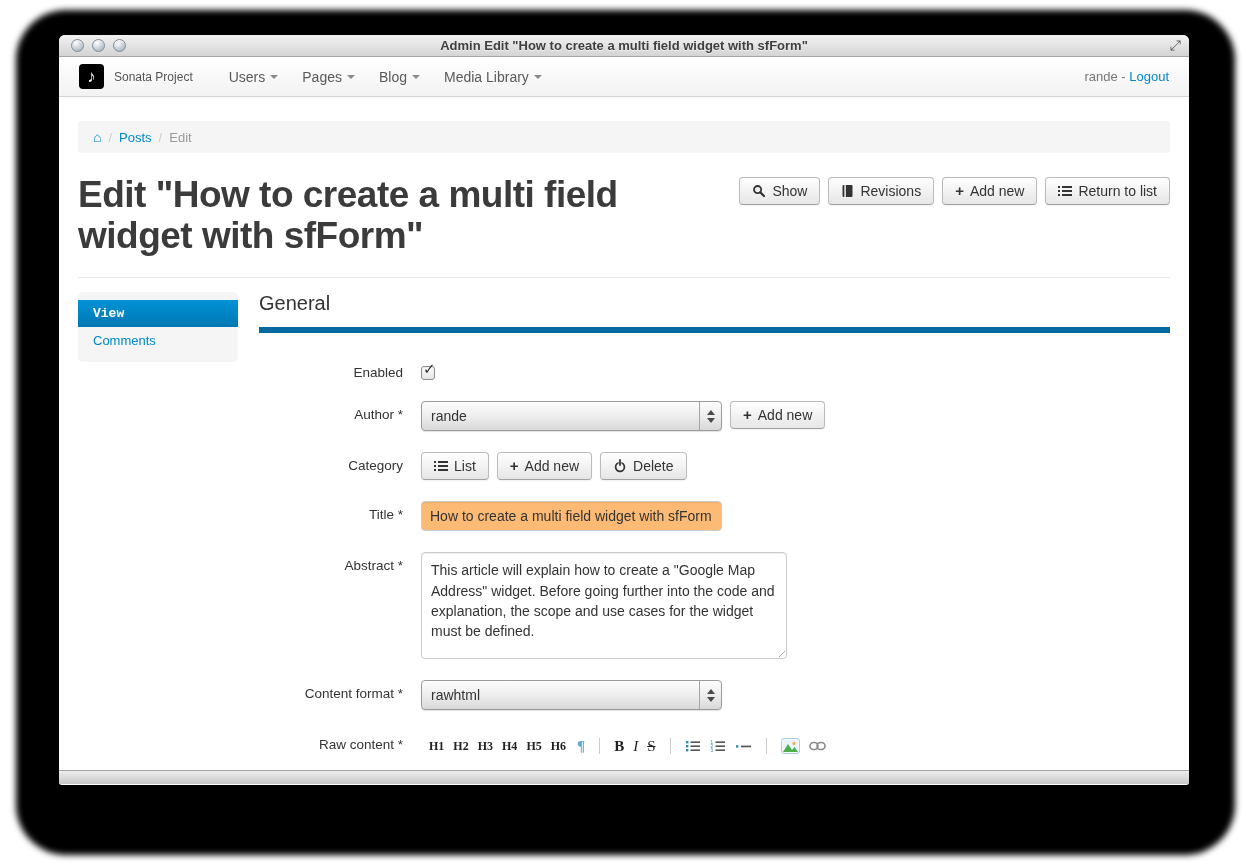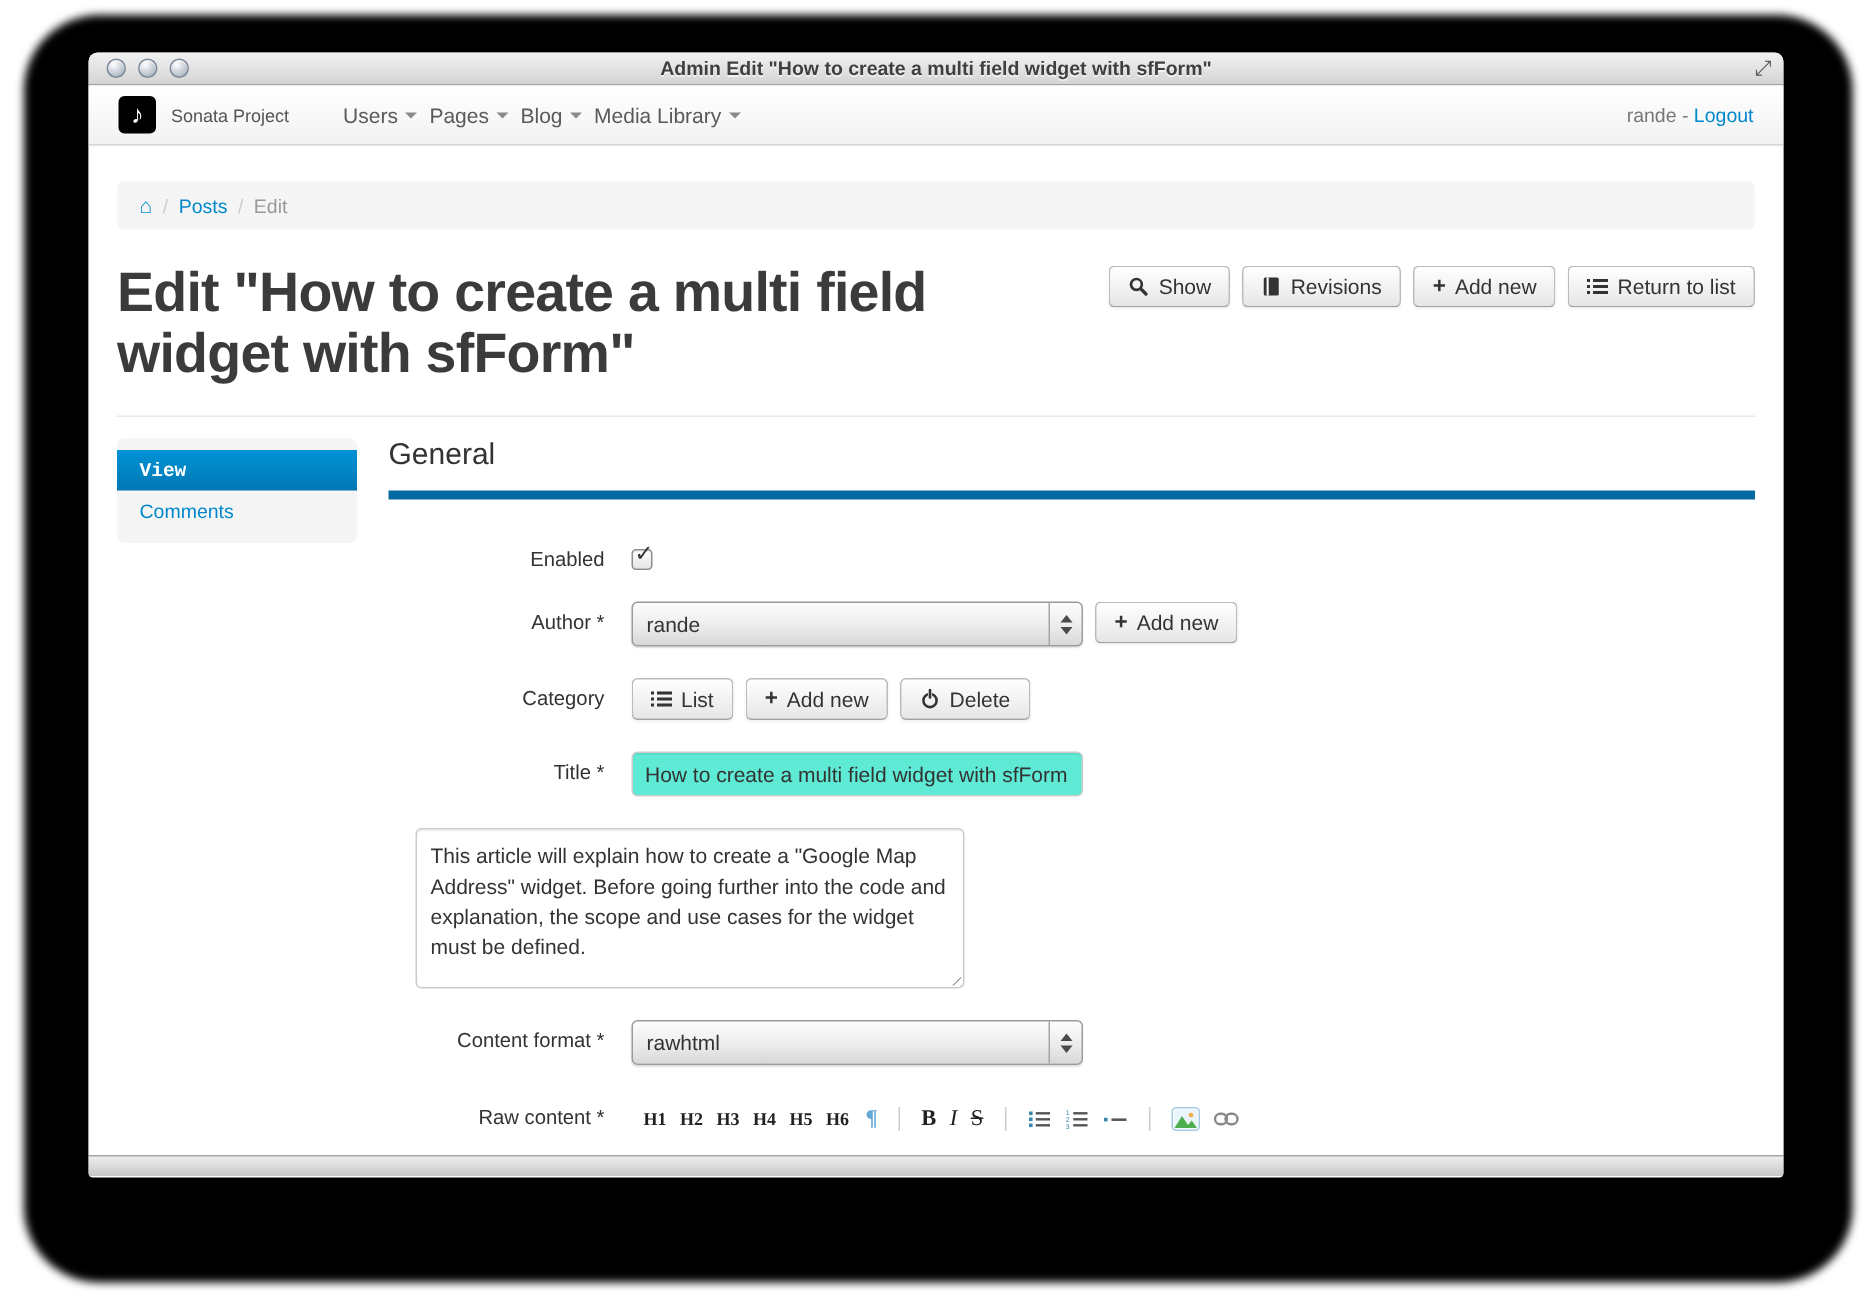--- a/index.html
+++ b/index.html
@@ -32,21 +32,21 @@
   .bottombar { height:14px; background:linear-gradient(#ededed,#c8c8c8);
     border-top:1px solid #a3a3a3; }
 
   
   .navbar { height:40px; background:linear-gradient(#ffffff,#f2f2f2);
     border-bottom:1px solid #d4d4d4; display:flex; align-items:center; padding:0 20px;
     box-shadow:0 1px 2px rgba(0,0,0,.04); }
   .logo-box { width:25px; height:25px; background:#000; border-radius:4px; color:#fff;
     display:flex; align-items:center; justify-content:center; font-size:17px; line-height:1; }
   .brand { margin-left:10px; font-size:12px; color:#555; text-decoration:none; }
-  .nav-menu { display:flex; margin-left:36px; column-gap:8px; }
+  .nav-menu { display:flex; margin-left:36px; column-gap:24px; }
   .nav-item { font-size:14px; color:#5a5a5a; cursor:pointer; display:flex; align-items:center; }
   .caret { display:inline-block; margin-left:5px; width:0; height:0;
     border-left:4px solid transparent; border-right:4px solid transparent;
     border-top:4px solid #8a8a8a; }
   .nav-right { margin-left:auto; font-size:13px; color:#777; }
   .nav-right a { color:#0088cc; text-decoration:none; }
 
   .container { padding:0 19px; }
 
   
@@ -106,21 +106,21 @@
   .mac-select .sel-text { flex:1; padding:0 9px; font-size:14px; color:#333;
     overflow:hidden; white-space:nowrap; }
   .mac-select .stepper { width:22px; align-self:stretch; border-left:1px solid #a5a5a5;
     display:flex; flex-direction:column; align-items:center; justify-content:center; gap:3px; }
   .tri-up { width:0; height:0; border-left:4px solid transparent;
     border-right:4px solid transparent; border-bottom:5px solid #4a4a4a; }
   .tri-down { width:0; height:0; border-left:4px solid transparent;
     border-right:4px solid transparent; border-top:5px solid #4a4a4a; }
 
   .text-input { width:301px; height:30px; border:1px solid #ccc; border-radius:4px;
-    background:#5eead4; padding:0 8px; font-size:14px; color:#333; line-height:28px;
+    background:#fdba74; padding:0 8px; font-size:14px; color:#333; line-height:28px;
     overflow:hidden; white-space:nowrap; box-shadow:inset 0 1px 1px rgba(0,0,0,.075); }
 
   .textarea { width:366px; height:107px; border:1px solid #ccc; border-radius:4px;
     background:#fff; padding:7px 9px; font-size:14px; line-height:1.45; color:#333;
     position:relative; box-shadow:inset 0 1px 1px rgba(0,0,0,.075); overflow:hidden; }
   .grip { position:absolute; right:1px; bottom:1px; width:11px; height:11px;
     background:repeating-linear-gradient(135deg, transparent 0 3px, #aaa 3px 4px); 
     clip-path:polygon(100% 0, 100% 100%, 0 100%); }
 
   
@@ -309,20 +309,21 @@
           </div>
 
           <div class="control-group">
             <label class="control-label">Title *</label>
             <div class="controls">
               <span class="text-input">How to create a multi field widget with sfForm</span>
             </div>
           </div>
 
           <div class="control-group">
+            <label class="control-label">Abstract *</label>
             <div class="controls">
               <span class="textarea"><span>This article will explain how to create a "Google Map Address" widget. Before going further into the code and explanation, the scope and use cases for the widget must be defined.</span><span class="grip"></span></span>
             </div>
           </div>
 
           <div class="control-group">
             <label class="control-label">Content format *</label>
             <div class="controls">
               <span class="mac-select">
                 <span class="sel-text">rawhtml</span>

